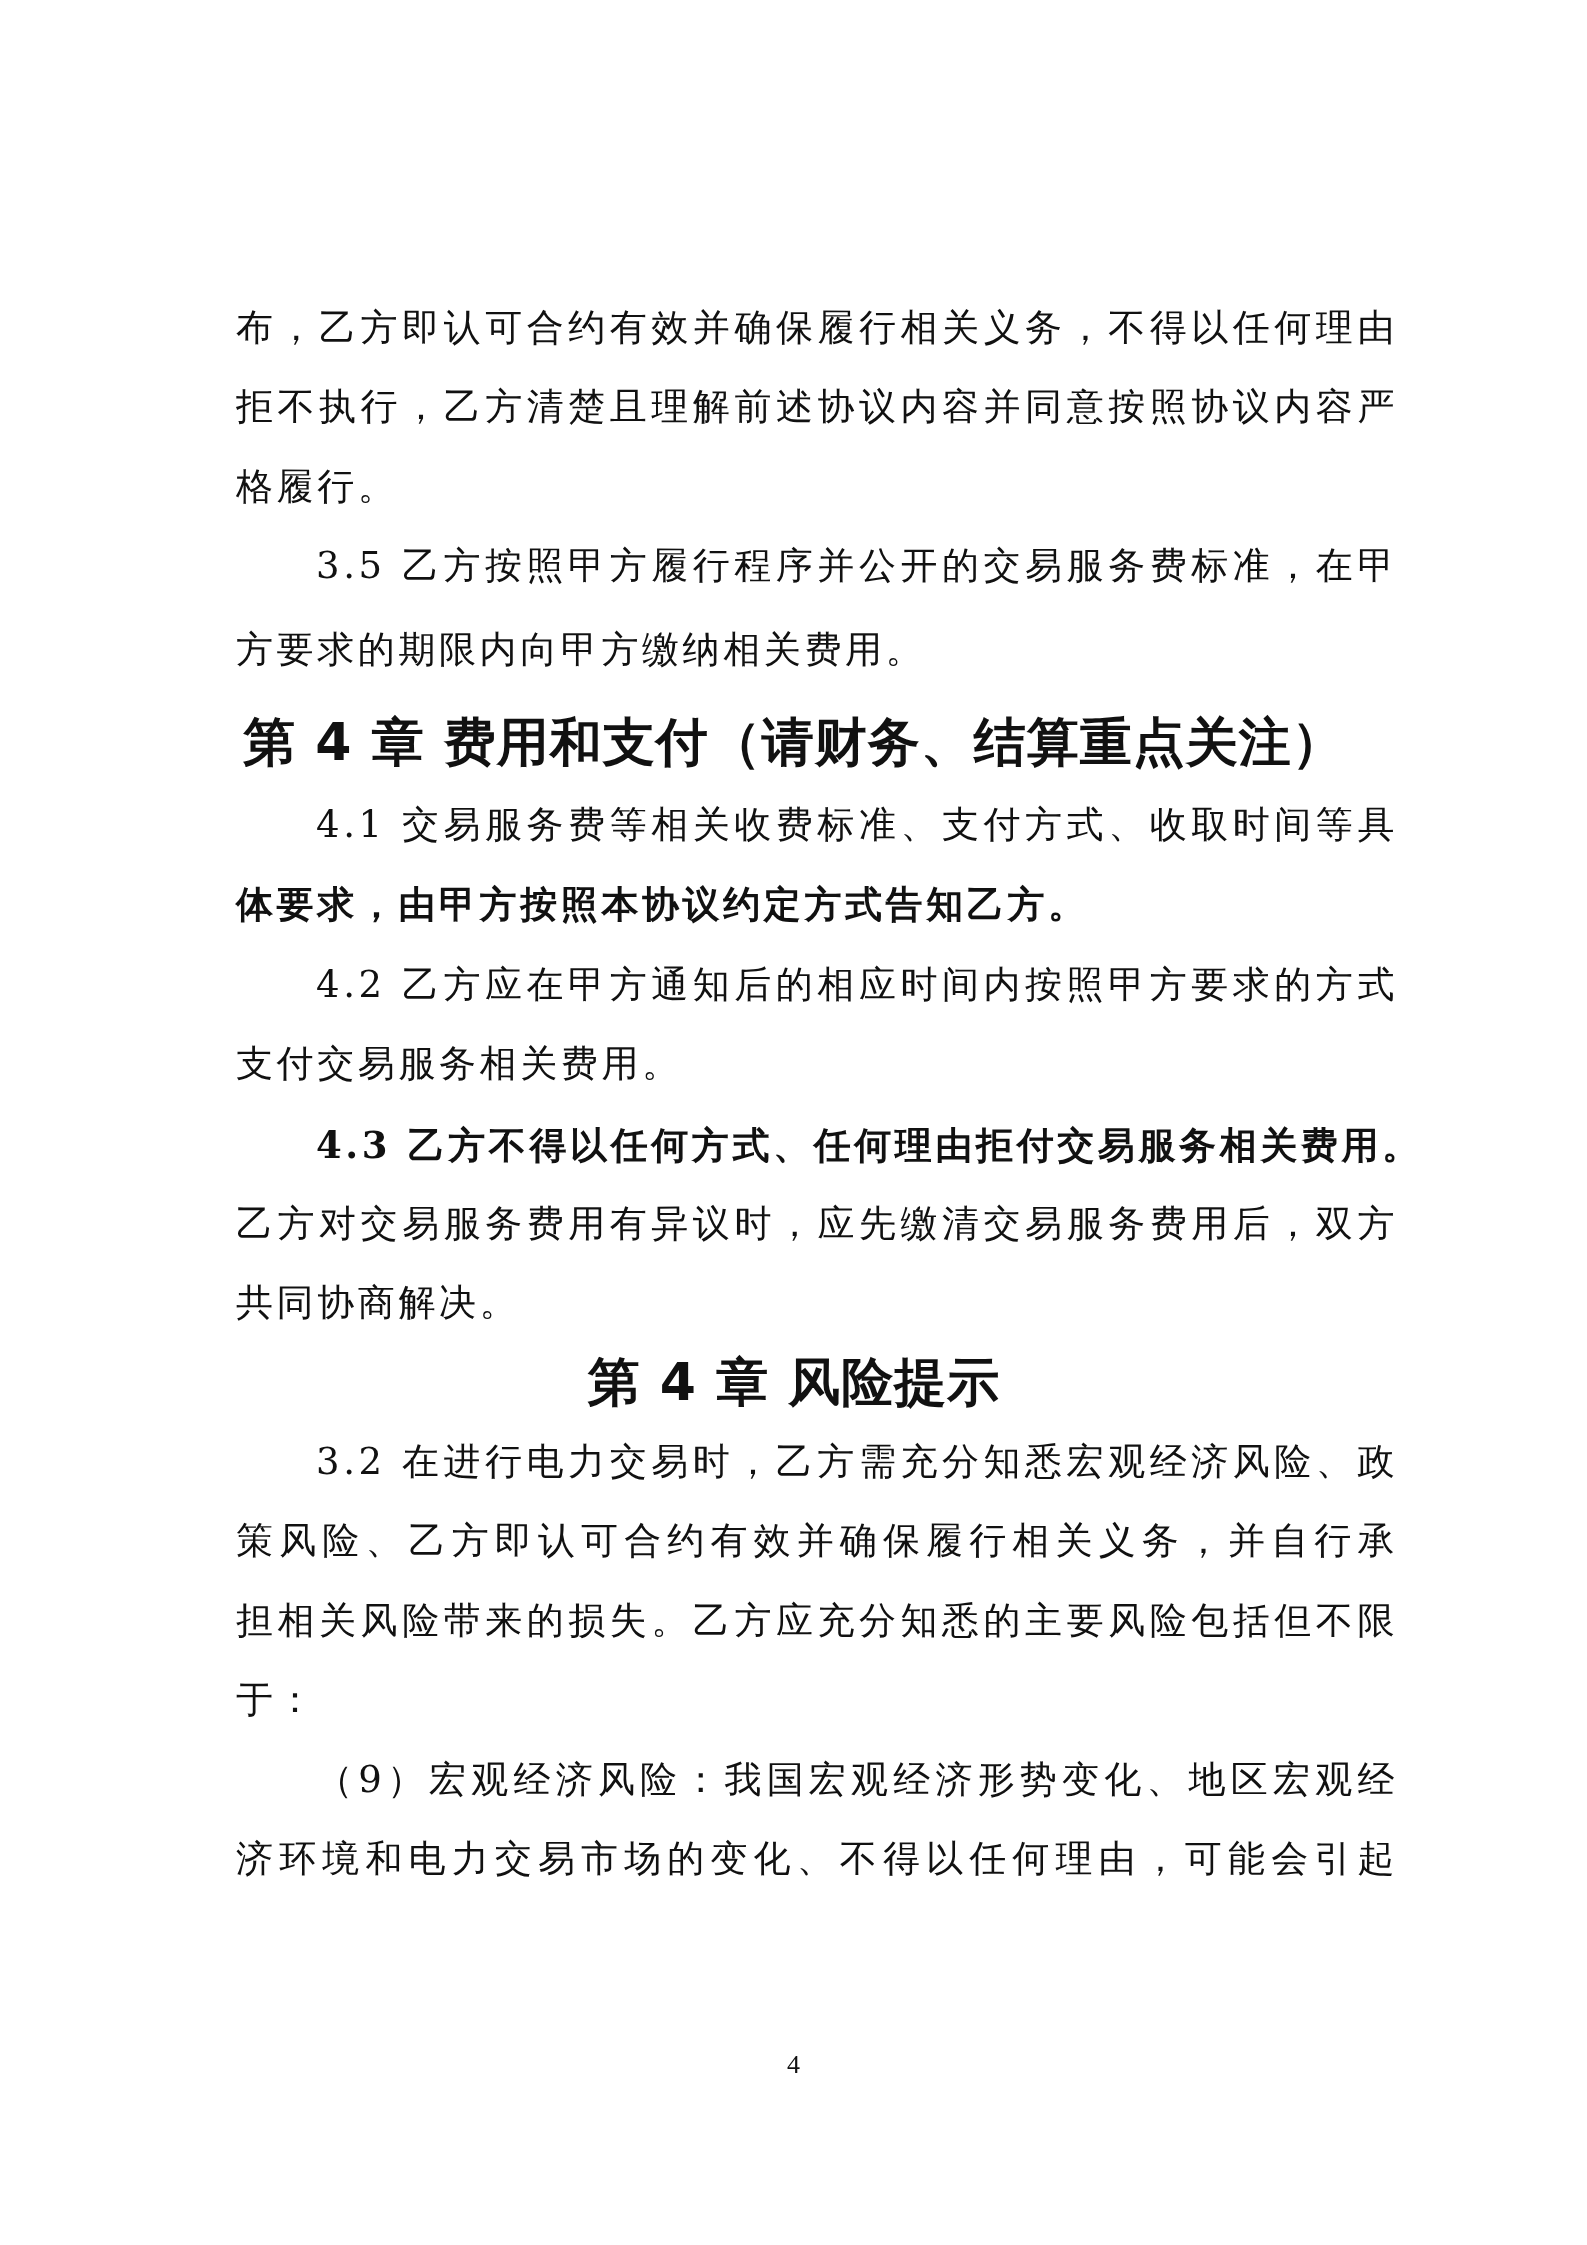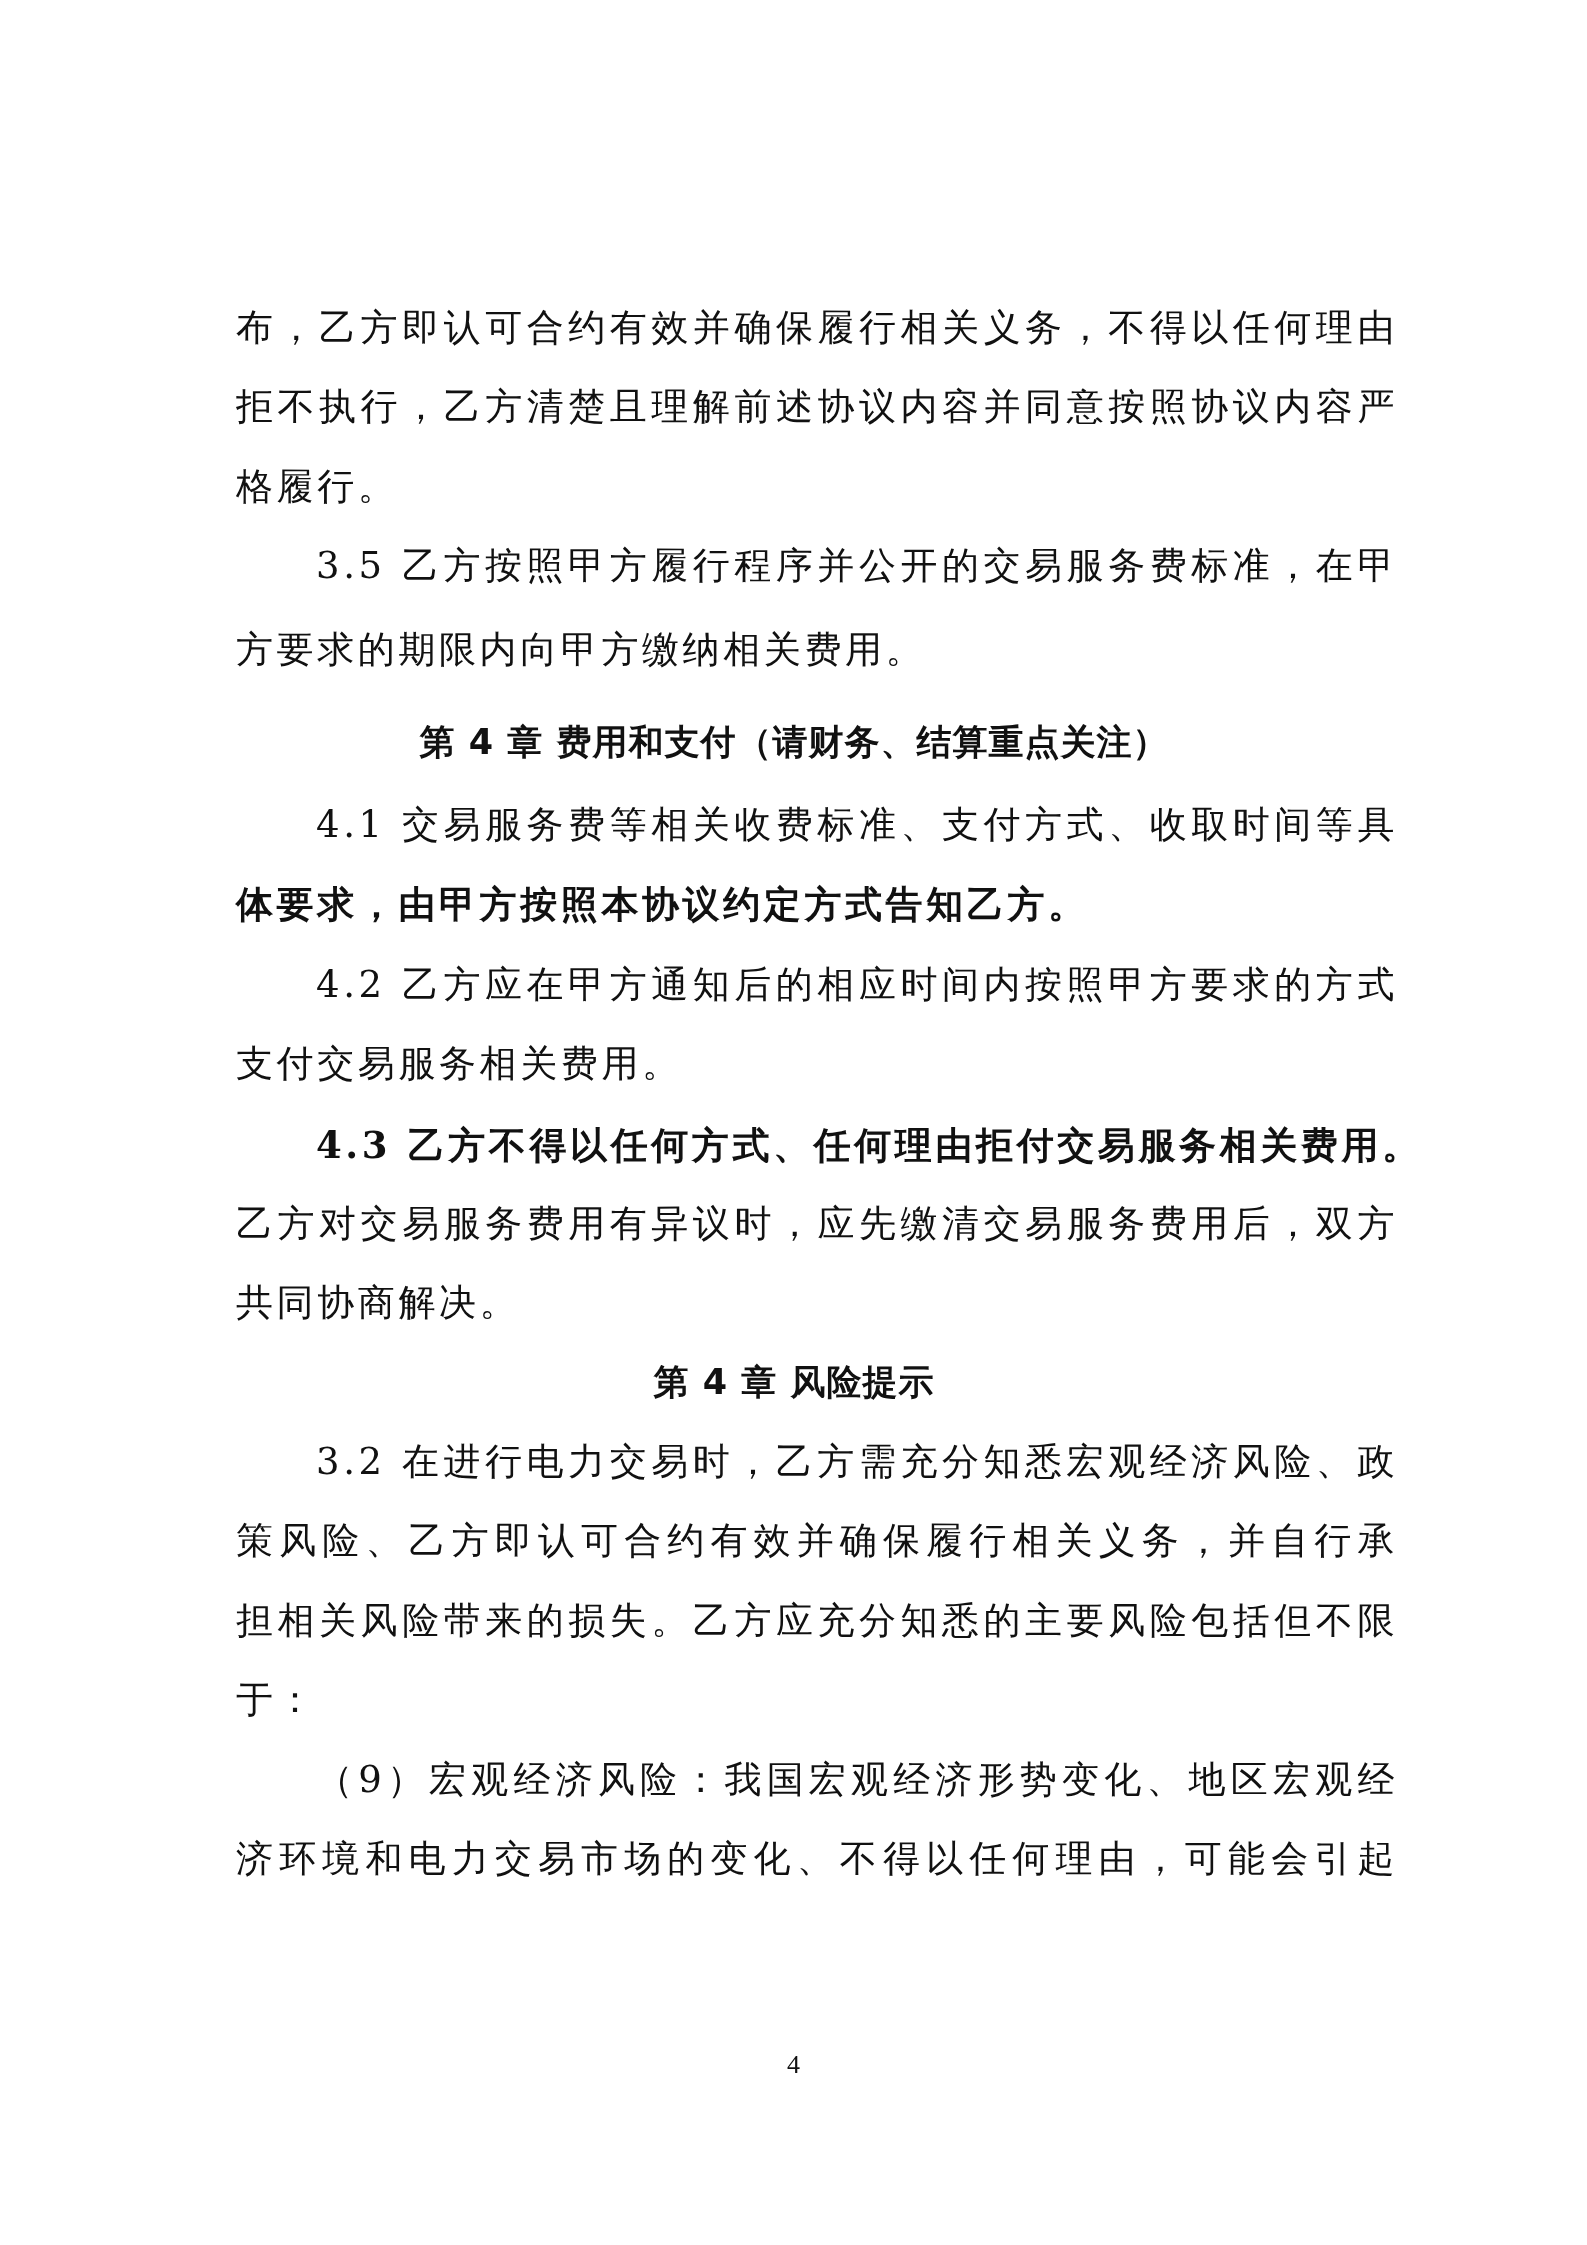--- a/index.html
+++ b/index.html
@@ -41,21 +41,21 @@
       padding-left: 80px;
       width: 1082px;
     }
     .heading {
       position: absolute;
       left: 0;
       width: 1162px;
       text-align: center;
       font-family: "DejaVu Sans", "Liberation Sans", sans-serif;
       font-weight: bold;
-      font-size: 35px;
+      font-size: 52px;
       line-height: 60px;
       height: 60px;
       letter-spacing: 1px;
       white-space: nowrap;
     }
     .page-number {
       position: absolute;
       left: 0;
       width: 1587px;
       top: 2050px;

